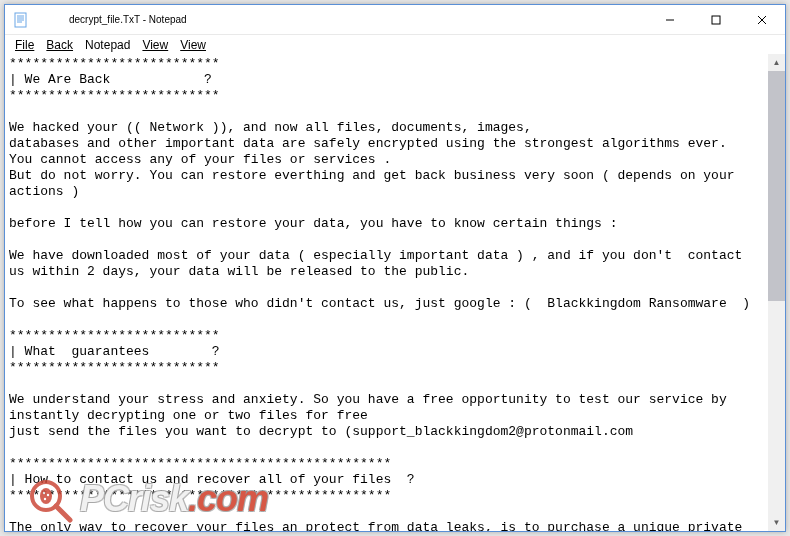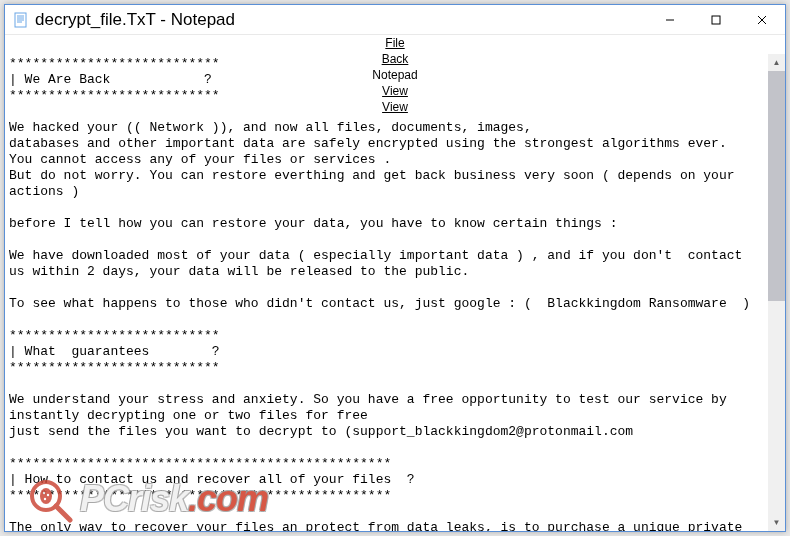--- a/index.html
+++ b/index.html
@@ -29,23 +29,24 @@
   border-bottom: 1px solid #e9e9e9;
 }
 .title-icon {
   width: 16px; height: 16px;
   margin: 0 6px 0 8px;
   display: inline-flex;
   align-items: center;
   justify-content: center;
 }
 .title-text {
-  font-size: 17px;
+  font-size: 10px;
   color: #000;
   flex: 0 1 auto;
+  margin-left: 34px;
 }
 .title-spacer { flex: 1; }
 .win-controls { display: flex; height: 100%; }
 .win-btn {
   width: 46px;
   height: 30px;
   display: flex;
   align-items: center;
   justify-content: center;
   font-size: 11px;
@@ -53,21 +54,20 @@
   cursor: pointer;
 }
 
 .menubar {
   height: 19px;
   display: flex;
   align-items: center;
   padding: 0 4px;
   font-size: 12px;
   background: #fff;
-  flex-direction: column;
 }
 .menu-item {
   padding: 1px 6px;
   cursor: pointer;
 }
 .menu-item .ul { text-decoration: underline; }
 
 .content-area {
   flex: 1;
   display: flex;

